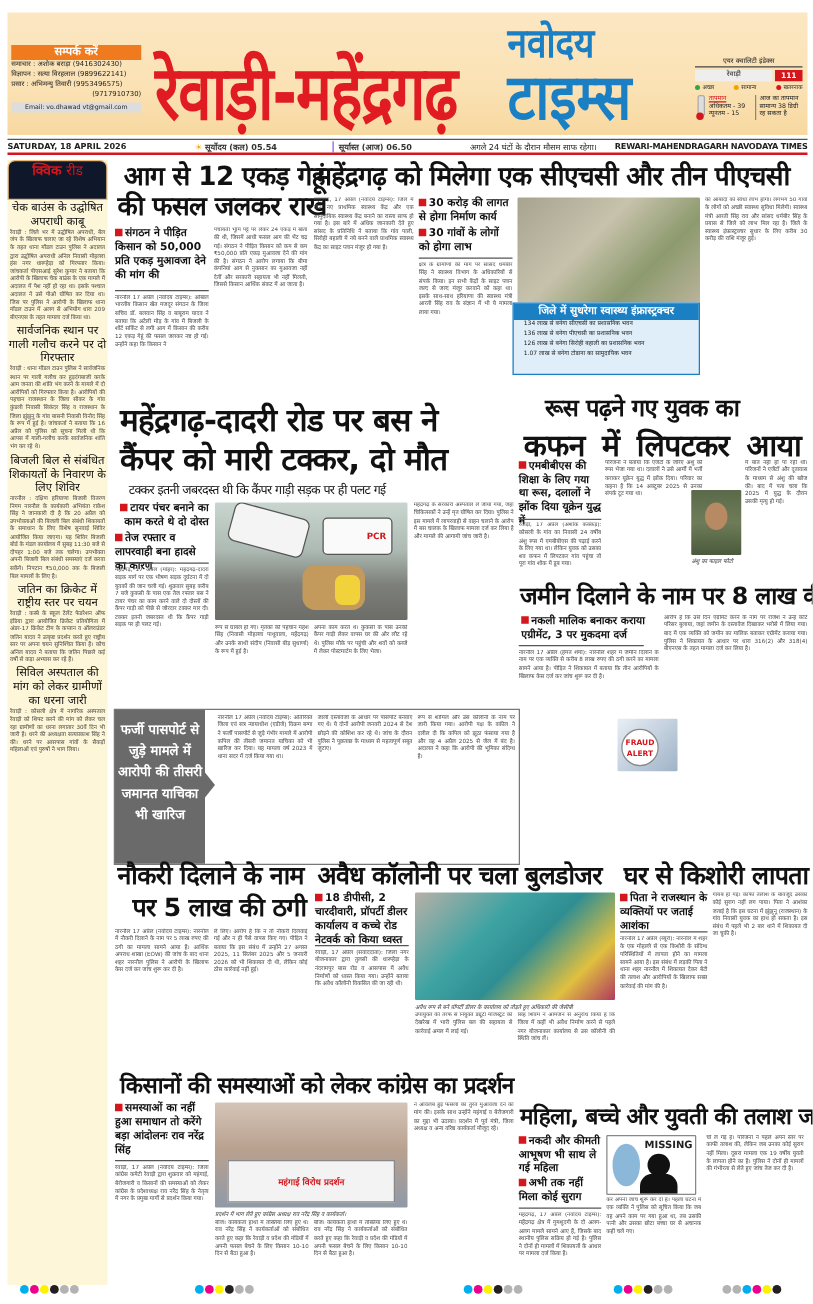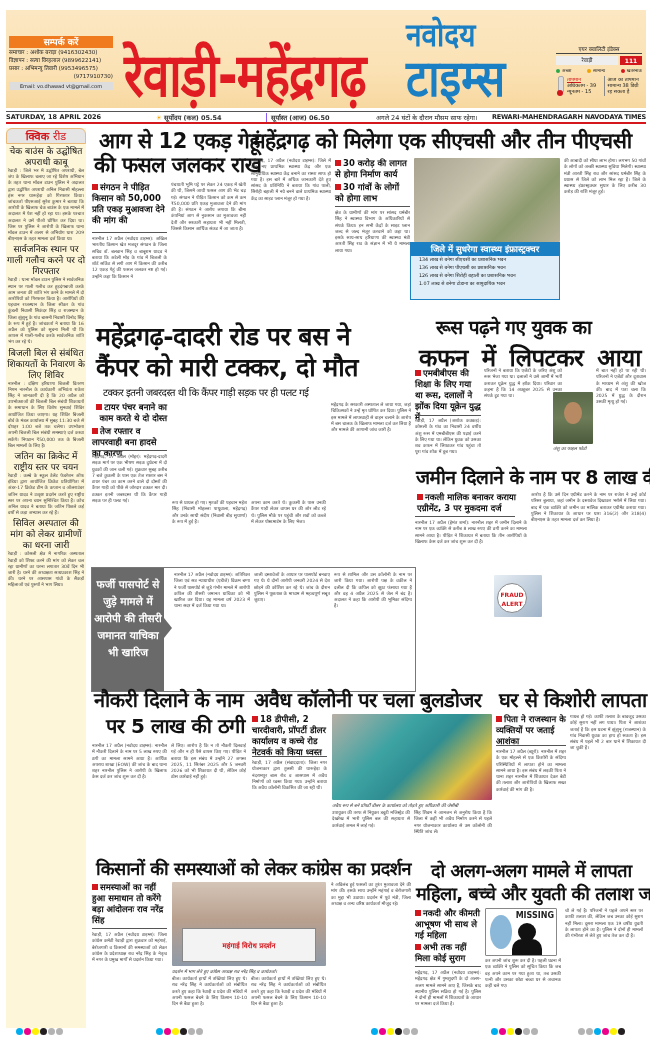--- a/index.html
+++ b/index.html
@@ -39,21 +39,21 @@
     display: flex; align-items: center; font-size: 6.5px; font-weight: bold; }
   .datebar .date { width: 150px; }
   .datebar .sun { width: 110px; color: #333; }
   .datebar .sun-icon { color: #f0a400; }
   .datebar .moon { width: 110px; color: #333; border-left: 1px solid #8b5cf6; padding-left: 4px; }
   .datebar .weather-note { flex: 1; font-weight: normal; }
   .datebar .paper-name { font-weight: bold; letter-spacing: -0.2px; }
 
   
   .leftcol { position: absolute; left: 0; top: 118px; width: 80px; height: 900px; background: #fdf6d8; }
-  .quick-head { background: #e5e5e5; border-radius: 6px 6px 0 0; text-align: center; font-size: 11px; font-weight: bold; height: 16px; line-height: 16px; border: 1px solid #e9b97a; }
+  .quick-head { background: #0f172a; border-radius: 6px 6px 0 0; text-align: center; font-size: 11px; font-weight: bold; height: 32px; line-height: 16px; border: 1px solid #e9b97a; }
   .quick-head .q1 { color: #d4161d; }
   .quick-head .q2 { color: #d4161d; font-weight: normal; }
   .lc-head { font-size: 9px; line-height: 11px; text-align: center; color: #111; margin-top: 2px; }
   .lc-body { font-size: 4.5px; line-height: 6.2px; color: #444; text-align: justify; padding: 0 2px; }
 
   
   .hl { position: absolute; font-weight: bold; color: #111; white-space: nowrap; letter-spacing: -0.5px; }
   .sub-hl { position: absolute; font-weight: bold; font-size: 8.5px; line-height: 11px; color: #111; }
   .sub-hl .bullet { display: inline-block; width: 6px; height: 6px; background: #d4161d; margin-right: 2px; }
   .body-text { position: absolute; font-size: 4.5px; line-height: 6.3px; color: #444; text-align: justify; overflow: hidden; }
@@ -174,20 +174,28 @@
   </div>
   <div class="body-text" style="left:558px;top:148px;width:82px;height:150px;">की आबादी को सीधा लाभ होगा। लगभग 50 गांवों के लोगों को अच्छी स्वास्थ्य सुविधा मिलेगी। स्वास्थ्य मंत्री आरती सिंह राव और सांसद धर्मबीर सिंह के प्रयास से जिले को लाभ मिल रहा है। जिले के स्वास्थ्य इंफ्रास्ट्रक्चर सुधार के लिए करीब 30 करोड़ की राशि मंजूर हुई।</div>
 
   <div class="hl" style="left:90px;top:312px;font-size:25px;line-height:30px;font-weight:900;">महेंद्रगढ़-दादरी रोड पर बस ने</div>
   <div class="hl" style="left:90px;top:343px;font-size:25px;line-height:30px;font-weight:900;">कैंपर को मारी टक्कर, दो मौत</div>
   <div class="hl" style="left:97px;top:376px;font-size:10px;line-height:13px;font-weight:normal;">टक्कर इतनी जबरदस्त थी कि कैंपर गाड़ी सड़क पर ही पलट गई</div>
   <div class="sub-hl" style="left:86px;top:392px;width:75px;text-align:right;"><span class="bullet"></span><span>टायर पंचर बनाने का काम करते थे दो दोस्त</span></div>
   <div class="sub-hl" style="left:86px;top:416px;width:75px;"><span class="bullet"></span><span>तेज रफ्तार व लापरवाही बना हादसे का कारण</span></div>
   <div class="rule" style="left:86px;top:440px;width:75px;"></div>
   <div class="body-text" style="left:86px;top:444px;width:75px;height:100px;">महेंद्रगढ़, 17 अप्रैल (मोहर): महेंद्रगढ़-दादरी सड़क मार्ग पर एक भीषण सड़क दुर्घटना में दो युवकों की जान चली गई। शुक्रवार सुबह करीब 7 बजे कुकसी के पास एक तेज रफ्तार बस ने टायर पंचर का काम करने वाले दो दोस्तों की कैंपर गाड़ी को पीछे से जोरदार टक्कर मार दी। टक्कर इतनी जबरदस्त थी कि कैंपर गाड़ी सड़क पर ही पलट गई।</div>
+  <div class="photo" style="left:166px;top:392px;width:154px;height:94px;background:linear-gradient(180deg,#c9d6cf 0%,#aebbb4 40%,#7d7f7a 70%,#6d6d68 100%);">
+    <div style="position:absolute;left:12px;top:6px;width:62px;height:32px;background:#f4f4f4;border-radius:6px;transform:rotate(15deg);border:1px solid #555;"></div>
+    <div style="position:absolute;left:86px;top:12px;width:56px;height:30px;background:#fafafa;border-radius:4px;border:1px solid #555;">
+      <span style="position:absolute;right:4px;top:10px;font-size:7px;color:#d4161d;font-weight:bold;">PCR</span>
+    </div>
+    <div style="position:absolute;left:70px;top:50px;width:50px;height:36px;background:#c39a5b;border-radius:10px;"></div>
+    <div style="position:absolute;left:96px;top:58px;width:20px;height:24px;background:#f2d23a;border-radius:6px;"></div>
+  </div>
   <div class="body-text" style="left:166px;top:490px;width:75px;height:54px;">रूप से घायल हो गए। मृतकों की पहचान महेश सिंह (निवासी मोहल्ला पाथूवाला, महेंद्रगढ़) और उनके साथी संदीप (निवासी बीड़ सुधार्णा) के रूप में हुई है।</div>
   <div class="body-text" style="left:245px;top:490px;width:75px;height:54px;">अपना काम करते थे। कुकसी के पास उनकी कैंपर गाड़ी लेकर वापस घर की ओर लौट रहे थे। पुलिस मौके पर पहुंची और शवों को कब्जे में लेकर पोस्टमार्टम के लिए भेजा।</div>
   <div class="body-text" style="left:325px;top:392px;width:80px;height:152px;">महेंद्रगढ़ के सरकारी अस्पताल ले जाया गया, जहां चिकित्सकों ने उन्हें मृत घोषित कर दिया। पुलिस ने इस मामले में लापरवाही से वाहन चलाने के आरोप में बस चालक के खिलाफ मामला दर्ज कर लिया है और मामले की आगामी जांच जारी है।</div>
 
   <div class="hl" style="left:430px;top:305px;font-size:19px;line-height:24px;">रूस पढ़ने गए युवक का</div>
   <div class="hl" style="left:413px;top:338px;font-size:24px;line-height:24px;font-family:Liberation Mono, monospace;">कफन में लिपटकर आया शव</div>
   <div class="sub-hl" style="left:409px;top:358px;width:66px;"><span class="bullet"></span><span>एमबीबीएस की शिक्षा के लिए गया था रूस, दलालों ने झोंक दिया यूक्रेन युद्ध में</span></div>
   <div class="rule" style="left:409px;top:405px;width:66px;"></div>
   <div class="body-text" style="left:409px;top:408px;width:66px;height:40px;">रेवाड़ी, 17 अप्रैल (अशोक कक्कड़): कोसली के गांव का निवासी 24 वर्षीय अंशु रूस में एमबीबीएस की पढ़ाई करने के लिए गया था। लेकिन युवक को उसका शव कफन में लिपटकर गांव पहुंचा तो पूरा गांव शोक में डूब गया।</div>
   <div class="body-text" style="left:478px;top:358px;width:78px;height:90px;">परिजनों ने बताया कि एजेंटों के जरिए अंशु को रूस भेजा गया था। दलालों ने उसे आर्मी में भर्ती कराकर यूक्रेन युद्ध में झोंक दिया। परिवार का कहना है कि 14 अक्टूबर 2025 से उनका संपर्क टूट गया था।</div>
@@ -244,21 +252,20 @@
   <div class="photo" style="left:166px;top:872px;width:154px;height:84px;background:linear-gradient(180deg,#d4c5b8 0%,#b9a08e 45%,#8f9aa8 100%);">
     <div style="position:absolute;left:10px;top:46px;width:134px;height:34px;background:#f3f3f3;border:1px solid #888;">
       <div style="text-align:center;font-size:7px;color:#d4161d;font-weight:bold;margin-top:12px;">महंगाई विरोध प्रदर्शन</div>
     </div>
   </div>
   <div class="caption" style="left:166px;top:958px;width:156px;">प्रदर्शन में भाग लेते हुए कांग्रेस अध्यक्ष राव नरेंद्र सिंह व कार्यकर्ता।</div>
   <div class="body-text" style="left:166px;top:966px;width:75px;height:50px;">बीज। कार्यकर्ता हाथों में तख्तियां लिए हुए थे। राव नरेंद्र सिंह ने कार्यकर्ताओं को संबोधित करते हुए कहा कि रेवाड़ी व प्रदेश की मंडियों में अपनी फसल बेचने के लिए किसान 10-10 दिन से बैठा हुआ है।</div>
   <div class="body-text" style="left:245px;top:966px;width:75px;height:50px;">बीज। कार्यकर्ता हाथों में तख्तियां लिए हुए थे। राव नरेंद्र सिंह ने कार्यकर्ताओं को संबोधित करते हुए कहा कि रेवाड़ी व प्रदेश की मंडियों में अपनी फसल बेचने के लिए किसान 10-10 दिन से बैठा हुआ है।</div>
   <div class="body-text" style="left:325px;top:872px;width:80px;height:144px;">ने अविलंब हुई फसलों का तुरंत मुआवजा देने की मांग की। इसके साथ उन्होंने महंगाई व बेरोजगारी का मुद्दा भी उठाया। प्रदर्शन में पूर्व मंत्री, जिला अध्यक्ष व अन्य वरिष्ठ कार्यकर्ता मौजूद रहे।</div>
 
-  <div class="hl" style="left:425px;top:850px;font-size:18px;line-height:22px;">दो अलग-अलग मामले में लापता</div>
   <div class="hl" style="left:410px;top:873px;font-size:18px;line-height:22px;">महिला, बच्चे और युवती की तलाश जारी</div>
   <div class="sub-hl" style="left:409px;top:898px;width:66px;"><span class="bullet"></span><span>नकदी और कीमती आभूषण भी साथ ले गई महिला</span></div>
   <div class="sub-hl" style="left:409px;top:932px;width:66px;"><span class="bullet"></span><span>अभी तक नहीं मिला कोई सुराग</span></div>
   <div class="rule" style="left:409px;top:956px;width:66px;"></div>
   <div class="body-text" style="left:409px;top:960px;width:66px;height:56px;">महेंद्रगढ़, 17 अप्रैल (नवोदय टाइम्स): महेंद्रगढ़ क्षेत्र में गुमशुदगी के दो अलग-अलग मामले सामने आए हैं, जिसके बाद स्थानीय पुलिस सक्रिय हो गई है। पुलिस ने दोनों ही मामलों में शिकायतों के आधार पर मामला दर्ज किया है।</div>
   <div class="photo" style="left:479px;top:898px;width:72px;height:48px;background:#fff;border:1px solid #888;">
     <div style="position:absolute;right:2px;top:2px;font-size:8px;font-weight:900;color:#222;">MISSING</div>
     <div style="position:absolute;left:4px;top:6px;width:22px;height:34px;border-radius:50%;background:#5a9ac9;opacity:.7;"></div>
     <div style="position:absolute;left:32px;top:14px;width:18px;height:18px;border-radius:50%;background:#111;"></div>
     <div style="position:absolute;left:26px;top:30px;width:30px;height:16px;border-radius:10px 10px 0 0;background:#111;"></div>

